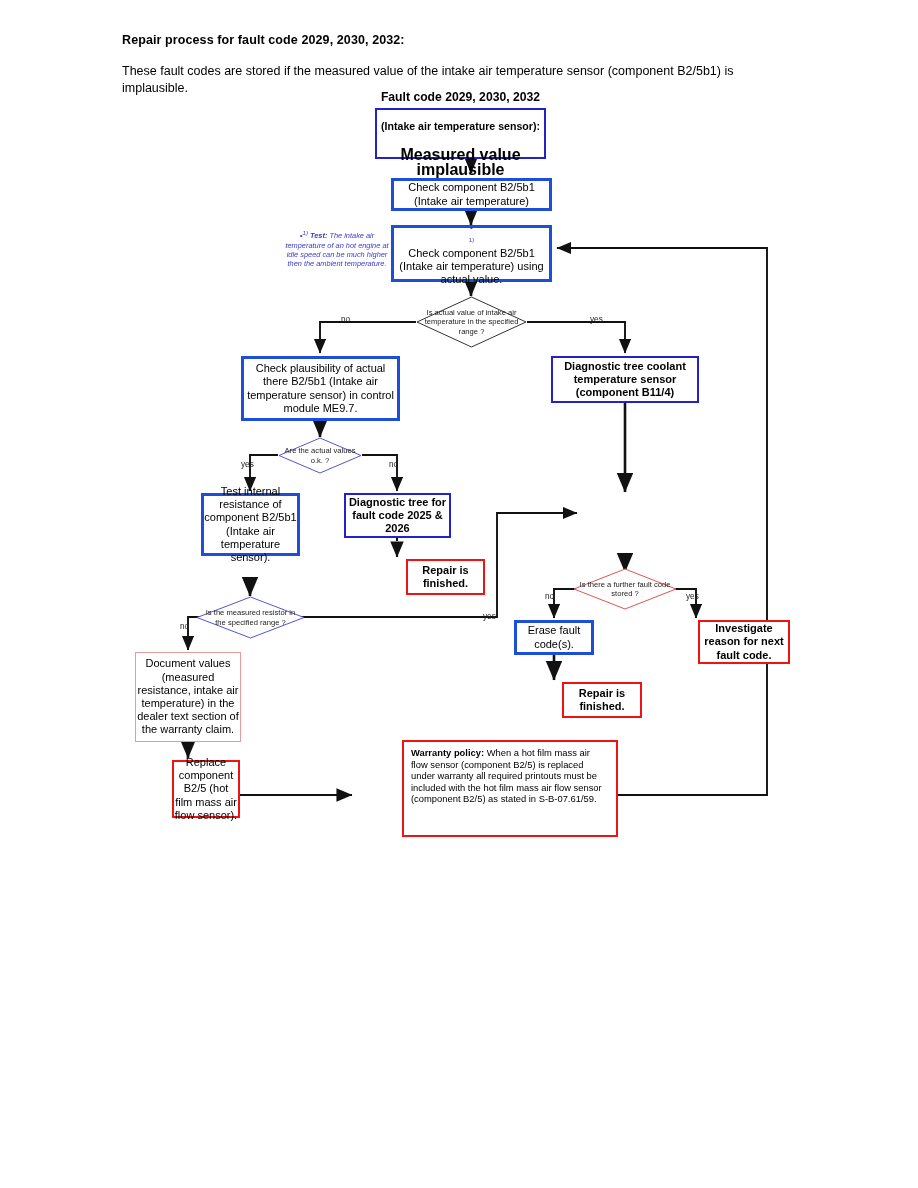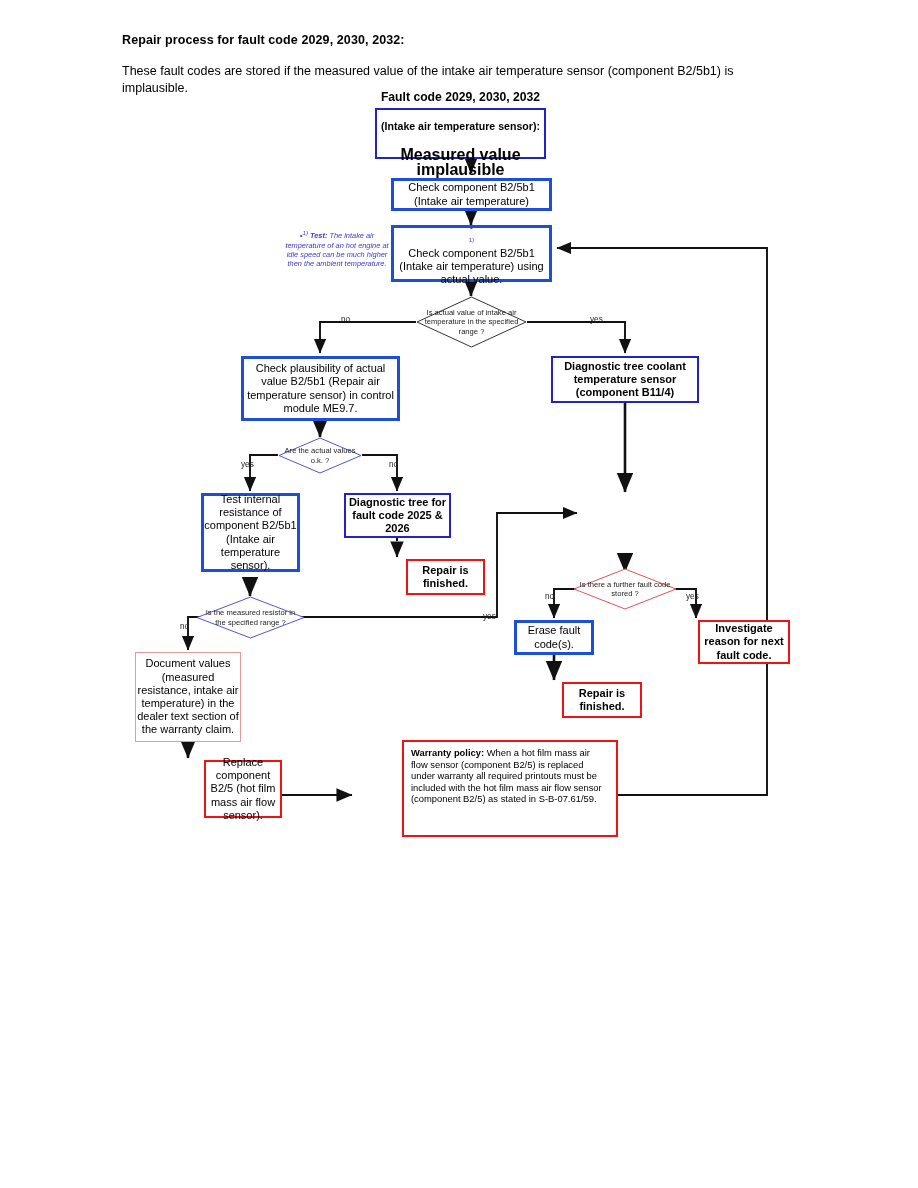--- a/index.html
+++ b/index.html
@@ -129,28 +129,28 @@
 
   <div class="node b-blue-thin f11" style="left:391px;top:225px;width:161px;height:57px;">
     <span>
         <span class="bullet" style="color:#3a3ad0">•</span>
         <span class="sup" style="color:#3a3ad0">1)</span>
       <span>Check component B2/5b1 (Intake air temperature) using actual value.</span>
       </span>
   </div>
 
   <div class="node b-blue-thin f11" style="left:241px;top:356px;width:159px;height:65px;">
-    <span>Check plausibility of actual value B2/5b1 (Repair air temperature sensor) in control module ME9.7.</span>
+    <span>Check plausibility of actual there B2/5b1 (Intake air temperature sensor) in control module ME9.7.</span>
   </div>
 
   <div class="node b-blue-thick f11 t-bold" style="left:551px;top:356px;width:148px;height:47px;">
     <span>Diagnostic tree coolant temperature sensor (component B11/4)</span>
   </div>
 
-  <div class="node b-blue-thin f11" style="left:201px;top:493px;width:99px;height:79px;justify-content:center;">
+  <div class="node b-blue-thin f11" style="left:201px;top:493px;width:99px;height:63px;justify-content:center;">
     <span>Test internal resistance of component B2/5b1 (Intake air temperature sensor).</span>
   </div>
 
   <div class="node b-blue-thick f11 t-bold" style="left:344px;top:493px;width:107px;height:45px;">
     <span>Diagnostic tree for fault code 2025 &amp; 2026</span>
   </div>
 
   <div class="node b-red-thick f11 t-bold" style="left:358px;top:559px;width:79px;height:36px;">
     <span>Repair is finished.</span>
   </div>
@@ -165,21 +165,21 @@
   </div>
 
   <div class="node b-red-thick f11 t-bold" style="left:514px;top:682px;width:80px;height:36px;">
     <span>Repair is finished.</span>
   </div>
 
   <div class="node b-red-thin f11" style="left:135px;top:652px;width:106px;height:90px;">
     <span>Document values (measured resistance, intake air temperature) in the dealer text section of the warranty claim.</span>
   </div>
 
-  <div class="node b-red-thick f11" style="left:156px;top:760px;width:78px;height:58px;">
+  <div class="node b-red-thick f11" style="left:124px;top:760px;width:68px;height:58px;">
     <span>Replace component B2/5 (hot film mass air flow sensor).</span>
   </div>
 
   <div class="warranty b-red-thick" style="left:354px;top:740px;width:216px;height:97px;">
     <span class="t-bold">Warranty policy:</span>
     <span>When a hot film mass air flow sensor (component B2/5) is replaced under warranty all required printouts must be included with the hot film mass air flow sensor (component B2/5) as stated in S-B-07.61/59.</span>
   </div>
 
   <div class="diamond" style="left:416px;top:296px;width:111px;height:52px;">
     <svg width="111" height="52" viewBox="0 0 111 52">

